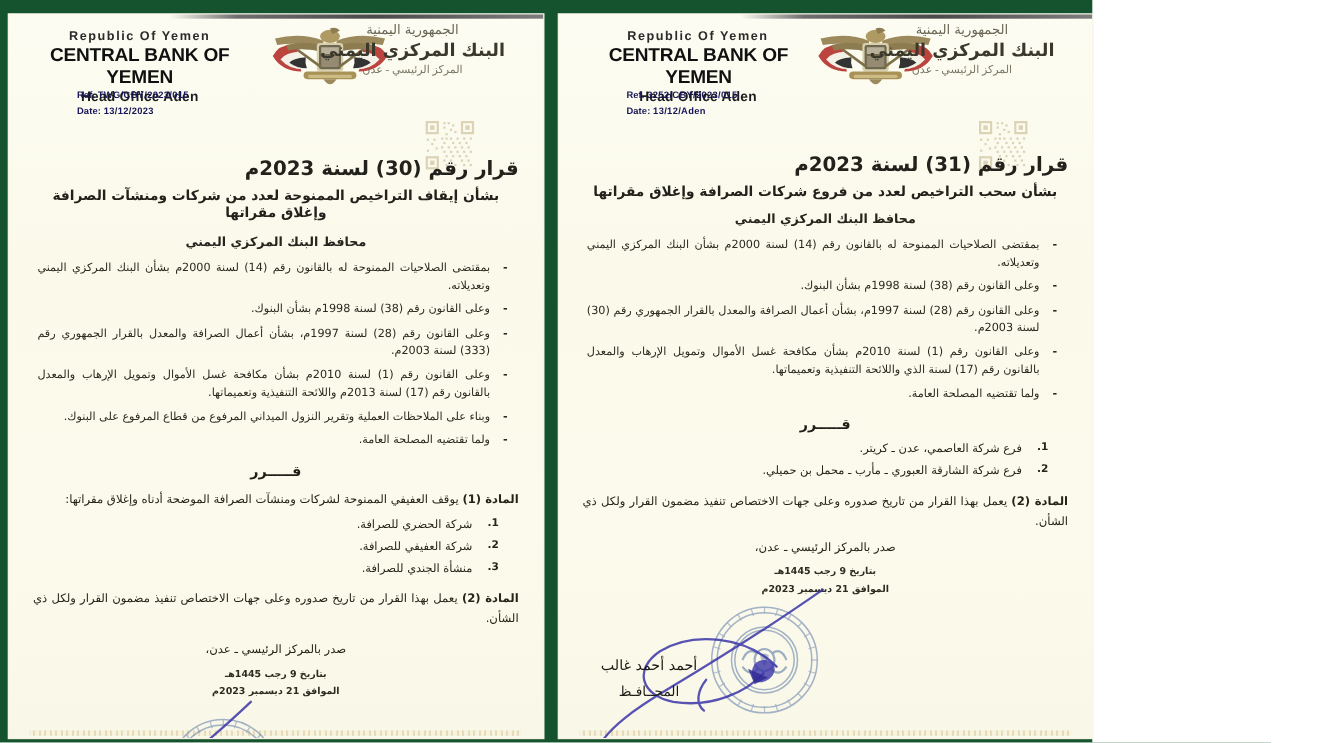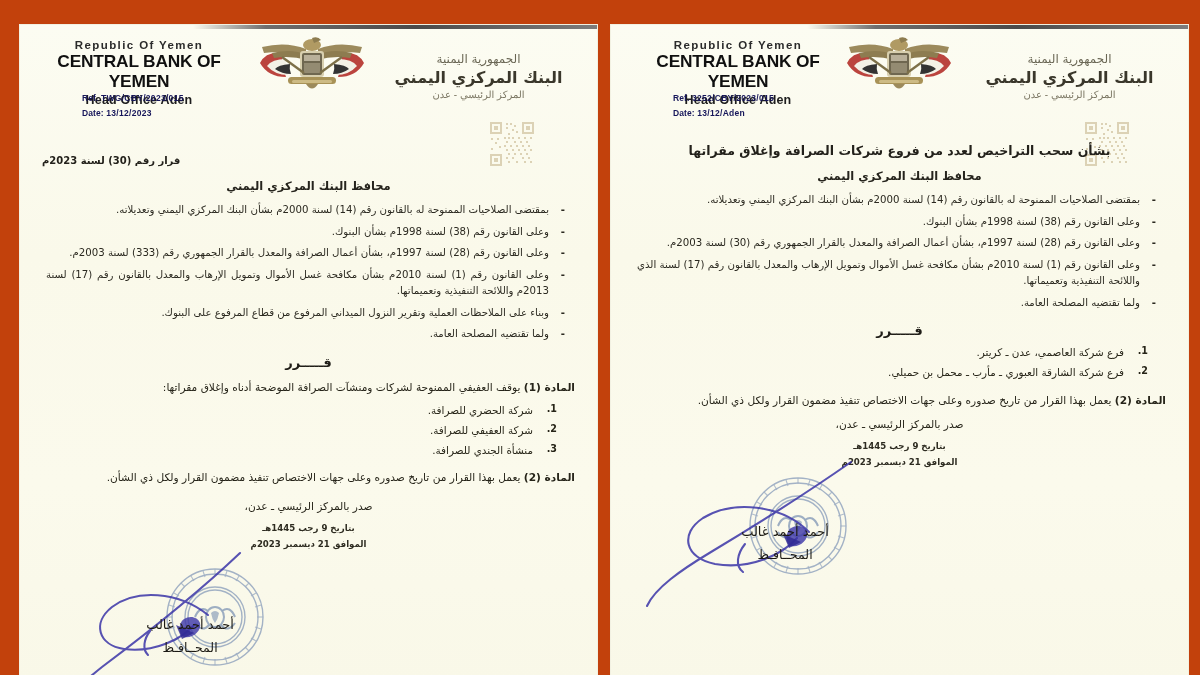--- a/index.html
+++ b/index.html
@@ -7,26 +7,26 @@
   html, body {
     width: 1200px;
     height: 675px;
     overflow: hidden;
     background: #ffffff;
     font-family: "Liberation Sans", sans-serif;
   }
 
   #screen {
     position: relative;
-    width: 1200px;
+    width: 993px;
     height: 675px;
-    background: #c2410c;
+    background: #14532d;
     display: flex;
     gap: 14px;
-    padding: 12px;
+    padding: 0;
   }
 
   
   .doc {
     position: relative;
     width: 578px;
     height: 658px;
     margin-top: 13px;
     background: #fbfbee;
     background-image:
@@ -121,21 +121,21 @@
     top: 8px;
     left: 232px;
     width: 120px;
     height: 62px;
   }
   .doc.right .emblem { left: 228px; }
 
   
   .head-ar {
     position: absolute;
-    top: 28px;
+    top: 8px;
     right: 16px;
     width: 205px;
     text-align: center;
     direction: rtl;
     color: #3d3a2e;
   }
   .ar-republic {
     font-size: 12px;
     line-height: 1.1;
     color: #56523f;
@@ -150,21 +150,21 @@
     color: #3a372b;
     filter: blur(.25px);
     font-family: "DejaVu Sans", sans-serif;
   }
   .ar-office {
     font-size: 10px;
     margin-top: 2px;
     color: #6d6853;
     opacity: .9;
     filter: blur(.45px);
-    font-family: Liberation Sans, sans-serif;
+    font-family: Liberation Serif, serif;
   }
 
   .qr {
     position: absolute;
     top: 96px;
     right: 62px;
     width: 46px;
     height: 46px;
     opacity: .45;
   }
@@ -173,22 +173,22 @@
   
   .body-ar {
     direction: rtl;
     text-align: right;
     padding: 0 22px;
     color: #2e2c25;
     font-family: "DejaVu Sans", sans-serif;
   }
 
   .title-main {
-    text-align: left;
-    font-size: 10px;
+    text-align: right;
+    font-size: 18px;
     font-weight: 700;
     color: #23211b;
     margin-top: 18px;
     filter: blur(.22px);
   }
   .doc.right .title-main { margin-top: 14px; }
 
   .title-sub {
     text-align: center;
     font-size: 12.5px;
@@ -459,20 +459,21 @@
               <rect x="10" y="25" width="2" height="2"></rect>
             <rect x="2" y="27" width="2" height="2"></rect>
               <rect x="8" y="17" width="2" height="2"></rect>
           </g>
         </svg>
       </div>
     </div>
 
     <div class="body-ar">
       <div class="title-main">قرار رقم (30) لسنة 2023م</div>
+      <div class="title-sub">بشأن إيقاف التراخيص الممنوحة لعدد من شركات ومنشآت الصرافة وإغلاق مقراتها</div>
       <div class="org-line">محافظ البنك المركزي اليمني</div>
 
       <ul class="prelist">
         <li>بمقتضى الصلاحيات الممنوحة له بالقانون رقم (14) لسنة 2000م بشأن البنك المركزي اليمني وتعديلاته.</li>
         <li>وعلى القانون رقم (38) لسنة 1998م بشأن البنوك.</li>
         <li>وعلى القانون رقم (28) لسنة 1997م، بشأن أعمال الصرافة والمعدل بالقرار الجمهوري رقم (333) لسنة 2003م.</li>
         <li>وعلى القانون رقم (1) لسنة 2010م بشأن مكافحة غسل الأموال وتمويل الإرهاب والمعدل بالقانون رقم (17) لسنة 2013م واللائحة التنفيذية وتعميماتها.</li>
         <li>وبناء على الملاحظات العملية وتقرير النزول الميداني المرفوع من قطاع المرفوع على البنوك.</li>
         <li>ولما تقتضيه المصلحة العامة.</li>
       </ul>
@@ -688,20 +689,21 @@
               <rect x="6" y="21" width="2" height="2"></rect>
               <rect x="10" y="25" width="2" height="2"></rect>
             <rect x="2" y="27" width="2" height="2"></rect>
               <rect x="8" y="17" width="2" height="2"></rect>
           </g>
         </svg>
       </div>
     </div>
 
     <div class="body-ar">
+      <div class="title-main">قرار رقم (31) لسنة 2023م</div>
       <div class="title-sub">بشأن سحب التراخيص لعدد من فروع شركات الصرافة وإغلاق مقراتها</div>
       <div class="org-line">محافظ البنك المركزي اليمني</div>
 
       <ul class="prelist">
         <li>بمقتضى الصلاحيات الممنوحة له بالقانون رقم (14) لسنة 2000م بشأن البنك المركزي اليمني وتعديلاته.</li>
         <li>وعلى القانون رقم (38) لسنة 1998م بشأن البنوك.</li>
         <li>وعلى القانون رقم (28) لسنة 1997م، بشأن أعمال الصرافة والمعدل بالقرار الجمهوري رقم (30) لسنة 2003م.</li>
         <li>وعلى القانون رقم (1) لسنة 2010م بشأن مكافحة غسل الأموال وتمويل الإرهاب والمعدل بالقانون رقم (17) لسنة الذي واللائحة التنفيذية وتعميماتها.</li>
         <li>ولما تقتضيه المصلحة العامة.</li>
       </ul>

